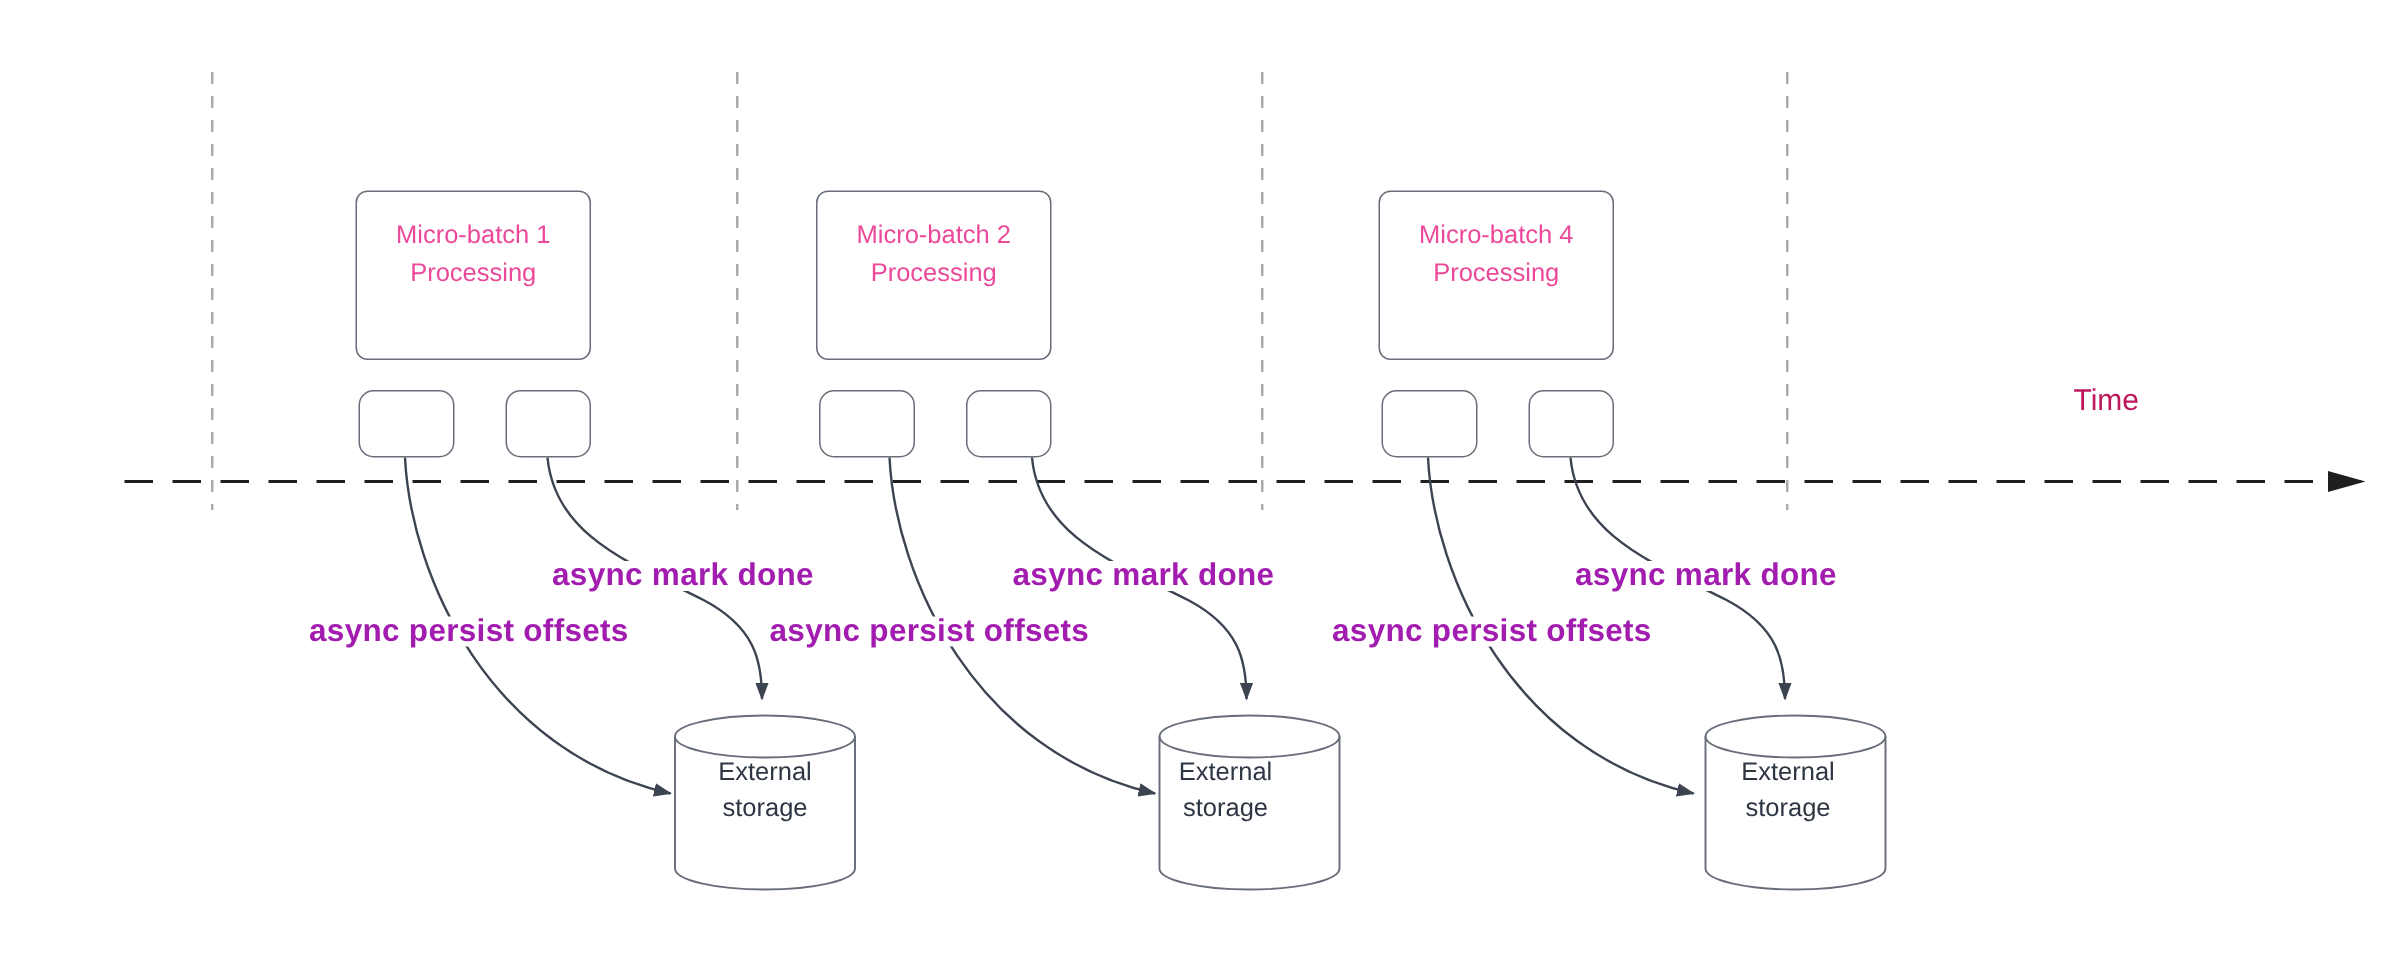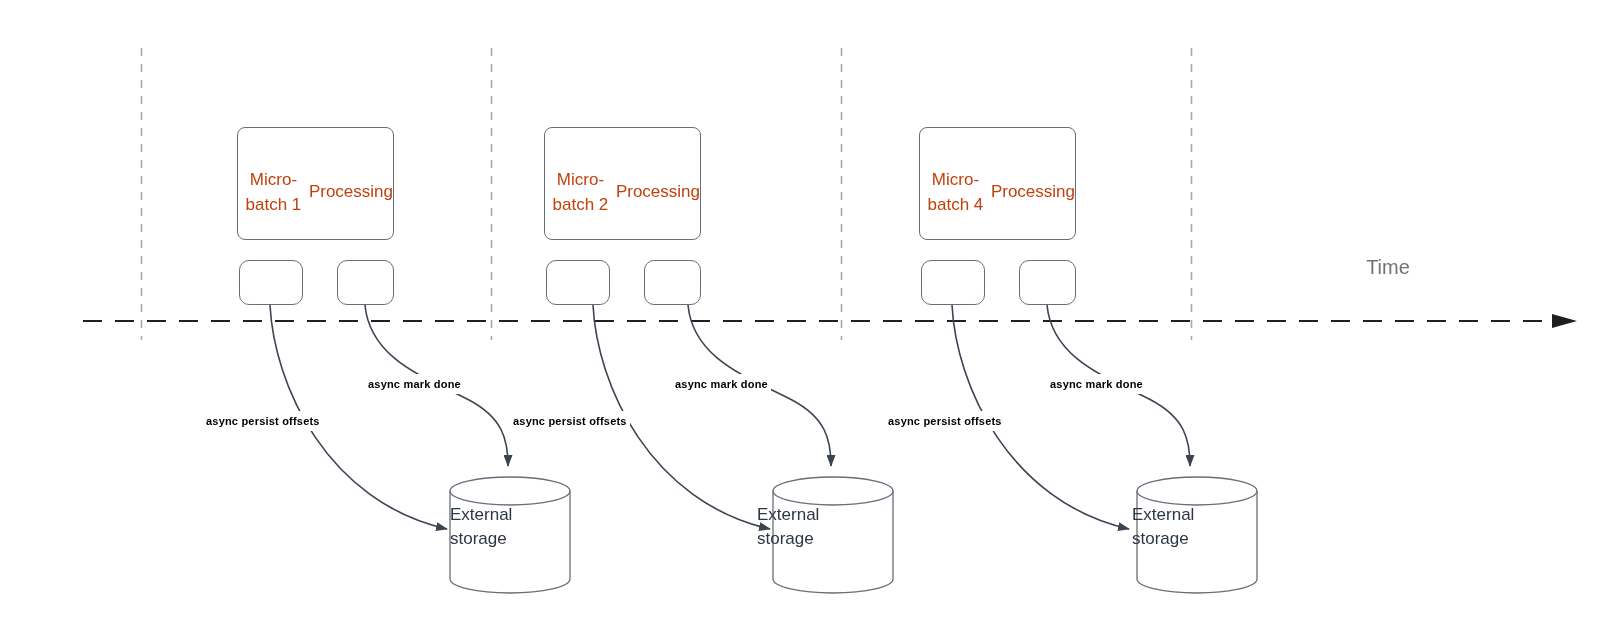--- a/index.html
+++ b/index.html
@@ -39,75 +39,75 @@
     position: absolute;
     left: 0;
     top: 127px;
     width: 157px;
     height: 113px;
     box-sizing: border-box;
     border: 1px solid #676e79;
     border-radius: 8px;
     background: #ffffff;
     display: flex;
-    flex-direction: row;
+    flex-direction: column;
     align-items: center;
     padding-top: 16px;
     font-size: 17px;
     line-height: 25px;
-    color: #c2410c;
+    color: #ec4899;
     text-align: center;
   }
   .mini {
     position: absolute;
     top: 260px;
     height: 45px;
     box-sizing: border-box;
     border: 1px solid #676e79;
     border-radius: 10px;
     background: #ffffff;
   }
   .mini-l { left: 2px;   width: 64px; }
   .mini-r { left: 100px; width: 57px; }
 
   .lbl {
     position: absolute;
-    font-size: 11px;
+    font-size: 21px;
     font-weight: bold;
     letter-spacing: 0.2px;
     line-height: 16px;
-    color: #000000;
+    color: #a21caf;
     background: #ffffff;
     padding: 2px 3px;
     white-space: nowrap;
   }
   .lbl-persist { left: -34px; top: 411px; }
   .lbl-done   { left: 128px; top: 374px; }
 
   .storage-label {
     position: absolute;
     left: 213px;
     top: 503px;
     width: 120px;
-    text-align: left;
+    text-align: center;
     font-size: 17px;
     line-height: 24px;
     color: #2e3644;
   }
   .storage-label span { display: block; }
   .proc-box span { display: block; }
 
   .time-label {
     position: absolute;
     left: 1350px;
     top: 256px;
     width: 76px;
-    text-align: center;
+    text-align: right;
     font-size: 20px;
-    color: #737373;
+    color: #be185d;
     z-index: 2;
   }
 </style>
 </head>
 <body>
 
 <div class="canvas">
 
   <svg class="lines-layer" width="1600" height="642" viewBox="0 0 1600 642">
     <defs>

